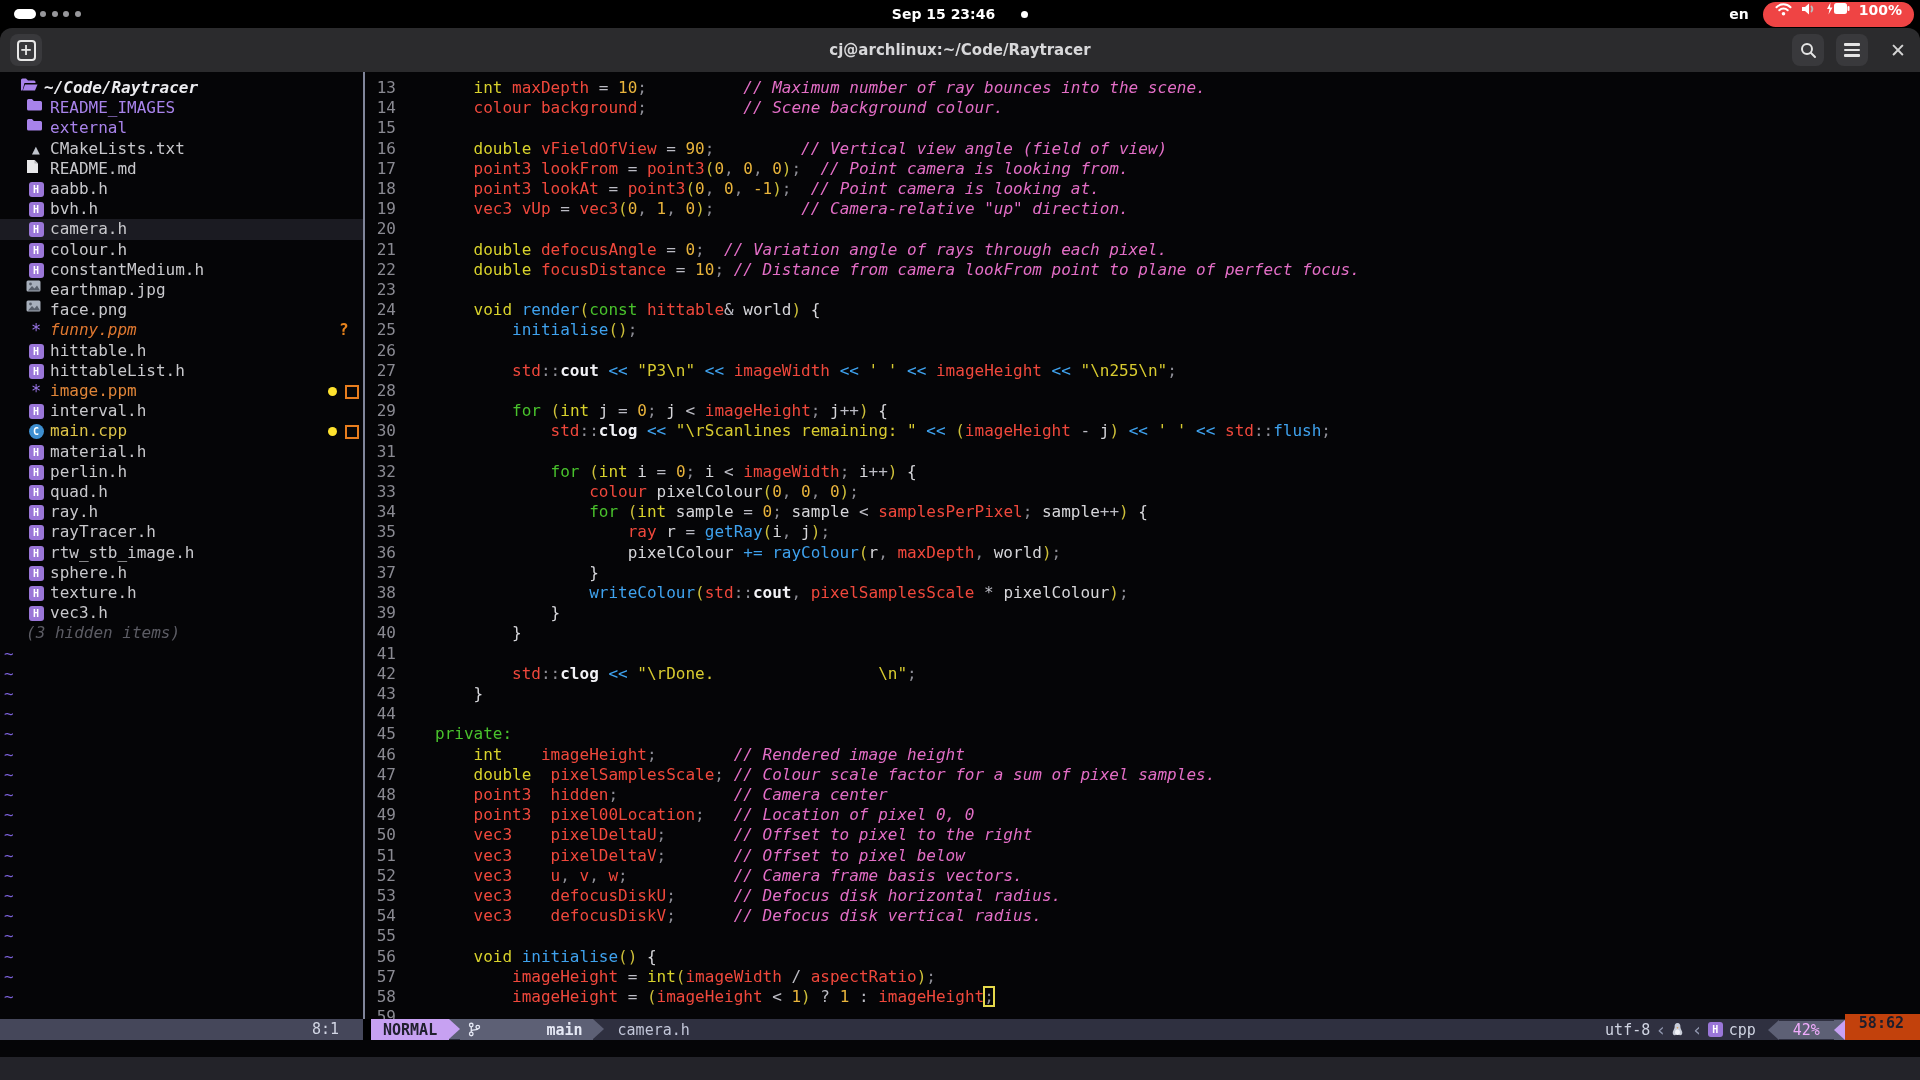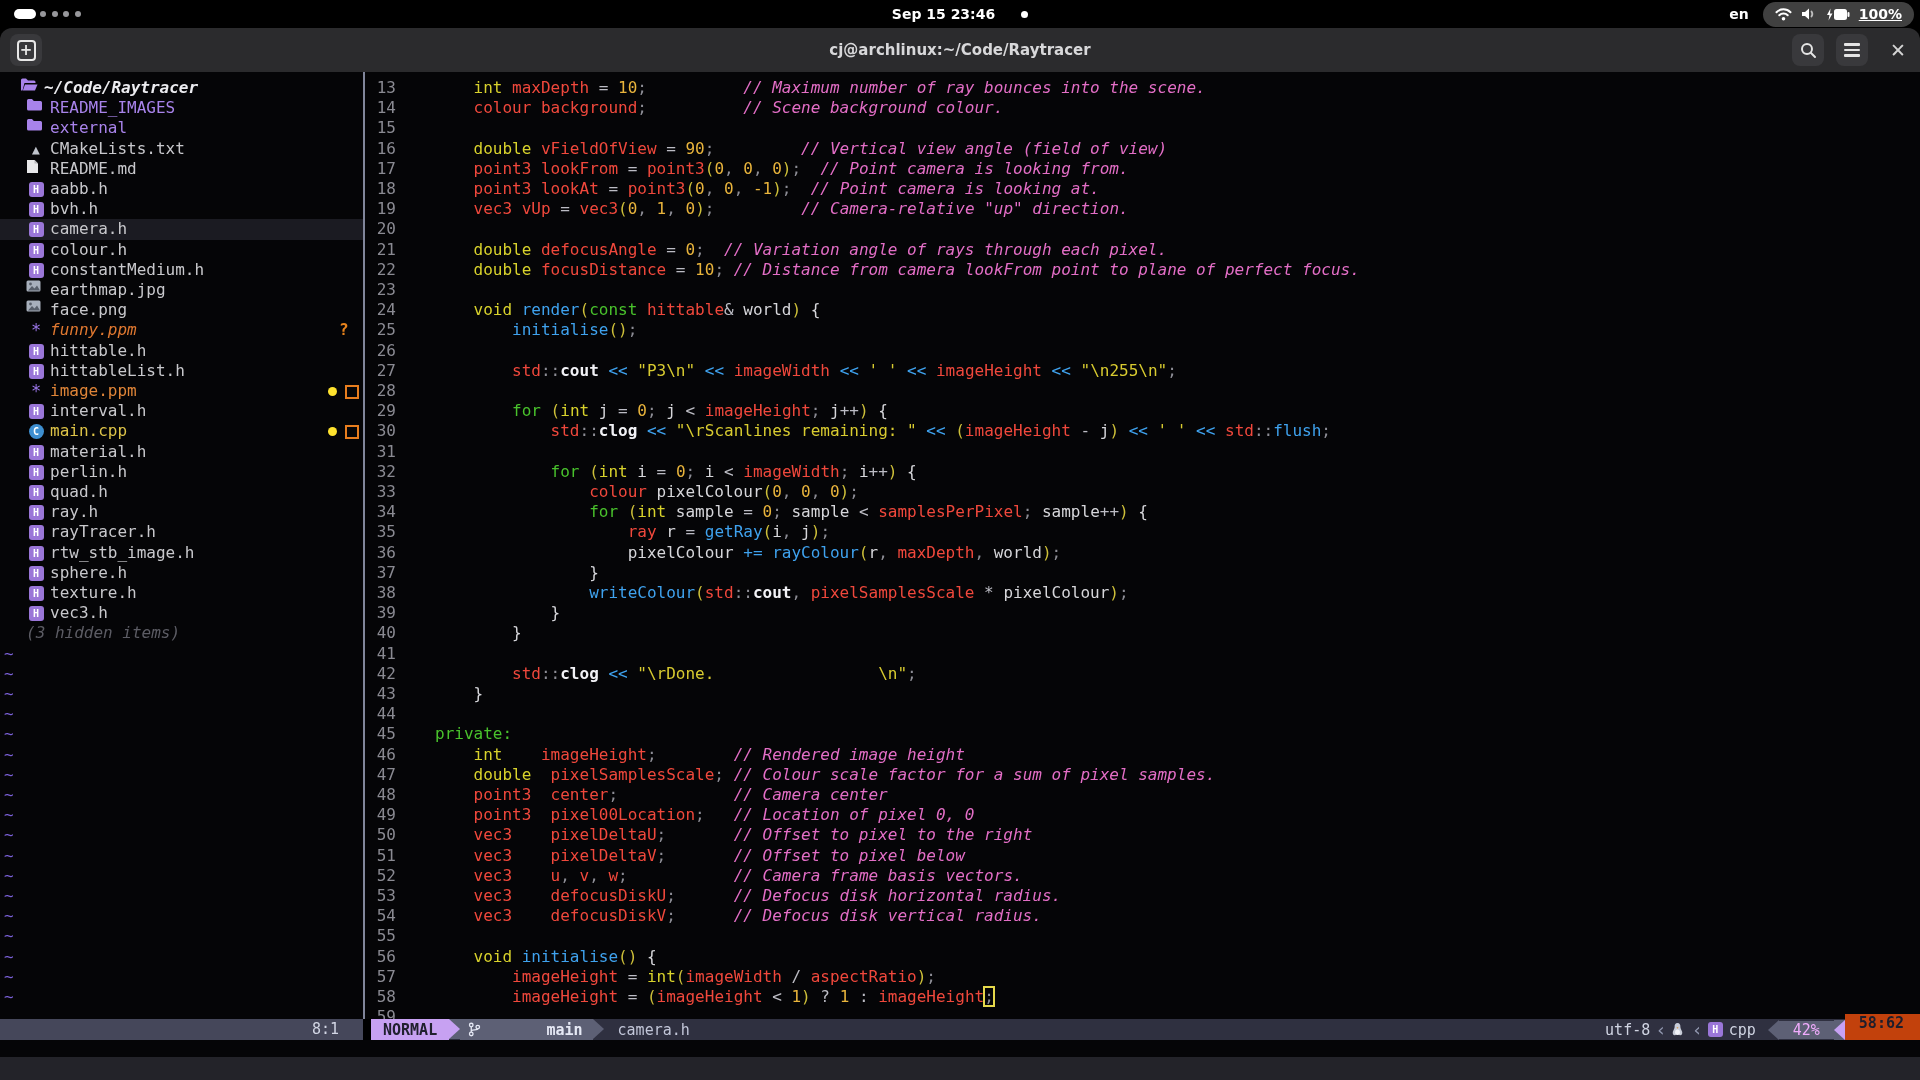--- a/index.html
+++ b/index.html
@@ -5,21 +5,21 @@
   html,body{margin:0;padding:0;background:#000;width:1920px;height:1080px;overflow:hidden;
     font-family:"DejaVu Sans Mono",monospace;}
   
   #topbar{position:absolute;left:0;top:0;width:1920px;height:28px;background:#000;color:#fff;
     font-family:"DejaVu Sans",sans-serif;font-weight:bold;font-size:14px;}
   #ws-pill{position:absolute;left:14px;top:9px;width:22px;height:10px;border-radius:6px;background:#fff;}
   .ws-dot{position:absolute;top:11px;width:6px;height:6px;border-radius:50%;background:#97979b;}
   #clock{position:absolute;left:0;right:0;top:0;height:28px;display:flex;align-items:center;justify-content:center;gap:26px;}
   #notif-dot{width:7px;height:7px;border-radius:50%;background:#fff;}
   #tb-right{position:absolute;right:6px;top:0;height:28px;display:flex;align-items:center;gap:14px;}
-  #sys-pill{display:flex;align-items:center;gap:9px;background:#404040;border-radius:13px;height:25px;padding:0 12px;text-decoration:underline;}
+  #sys-pill{display:flex;gap:9px;background:#ef4444;border-radius:13px;height:25px;padding:0 12px;}
   
   #titlebar{position:absolute;left:0;top:28px;width:1920px;height:44px;background:#2b2b2d;
     border-radius:12px 12px 0 0;font-family:"DejaVu Sans",sans-serif;}
   #win-title{position:absolute;left:0;right:0;top:0;height:44px;display:flex;align-items:center;justify-content:center;
     color:#d8d8da;font-weight:bold;font-size:15px;}
   .tb-btn{position:absolute;top:6px;width:32px;height:32px;border-radius:8px;background:#39393c;
     display:flex;align-items:center;justify-content:center;}
   #newtab-glyph{width:15px;height:17px;border:2px solid #e8e8e8;border-radius:4px;color:#e8e8e8;
     display:flex;align-items:center;justify-content:center;font-size:15px;font-weight:bold;line-height:1;}
   #menu-glyph{display:flex;flex-direction:column;gap:3px;}
@@ -249,21 +249,21 @@
       <div class="row crow" style="top: 511px;"><span class="num">38</span><span class="tk-w">                </span><span class="tk-b">writeColour</span><span class="tk-pa">(</span><span class="tk-r">std</span><span class="tk-p">::</span><span class="tk-m">cout</span><span class="tk-p">, </span><span class="tk-r">pixelSamplesScale</span><span class="tk-o"> * </span><span class="tk-w">pixelColour</span><span class="tk-pa">)</span><span class="tk-p">;</span></div>
       <div class="row crow" style="top: 531.2px;"><span class="num">39</span><span class="tk-w">            }</span></div>
       <div class="row crow" style="top: 551.4px;"><span class="num">40</span><span class="tk-w">        }</span></div>
       <div class="row crow" style="top: 571.6px;"><span class="num">41</span></div>
       <div class="row crow" style="top: 591.8px;"><span class="num">42</span><span class="tk-w">        </span><span class="tk-r">std</span><span class="tk-p">::</span><span class="tk-m">clog</span><span class="tk-w"> </span><span class="tk-b">&lt;&lt;</span><span class="tk-w"> </span><span class="tk-s">"\rDone.                 \n"</span><span class="tk-p">;</span></div>
       <div class="row crow" style="top: 612px;"><span class="num">43</span><span class="tk-w">    }</span></div>
       <div class="row crow" style="top: 632.2px;"><span class="num">44</span></div>
       <div class="row crow" style="top: 652.4px;"><span class="num">45</span><span class="tk-g">private:</span></div>
       <div class="row crow" style="top: 672.6px;"><span class="num">46</span><span class="tk-w">    </span><span class="tk-y">int</span><span class="tk-w">    </span><span class="tk-r">imageHeight</span><span class="tk-p">;</span><span class="tk-w">        </span><span class="tk-c">// Rendered image height</span></div>
       <div class="row crow" style="top: 692.8px;"><span class="num">47</span><span class="tk-w">    </span><span class="tk-y">double</span><span class="tk-w">  </span><span class="tk-r">pixelSamplesScale</span><span class="tk-p">;</span><span class="tk-w"> </span><span class="tk-c">// Colour scale factor for a sum of pixel samples.</span></div>
-      <div class="row crow" style="top: 713px;"><span class="num">48</span><span class="tk-w">    </span><span class="tk-r">point3</span><span class="tk-w">  </span><span class="tk-r">center</span><span class="tk-p">;</span><span class="tk-w">            </span><span class="tk-c">// Camera center</span></div>
+      <div class="row crow" style="top: 713px;"><span class="num">48</span><span class="tk-w">    </span><span class="tk-r">point3</span><span class="tk-w">  </span><span class="tk-r">hidden</span><span class="tk-p">;</span><span class="tk-w">            </span><span class="tk-c">// Camera center</span></div>
       <div class="row crow" style="top: 733.2px;"><span class="num">49</span><span class="tk-w">    </span><span class="tk-r">point3</span><span class="tk-w">  </span><span class="tk-r">pixel00Location</span><span class="tk-p">;</span><span class="tk-w">   </span><span class="tk-c">// Location of pixel 0, 0</span></div>
       <div class="row crow" style="top: 753.4px;"><span class="num">50</span><span class="tk-w">    </span><span class="tk-r">vec3</span><span class="tk-w">    </span><span class="tk-r">pixelDeltaU</span><span class="tk-p">;</span><span class="tk-w">       </span><span class="tk-c">// Offset to pixel to the right</span></div>
       <div class="row crow" style="top: 773.6px;"><span class="num">51</span><span class="tk-w">    </span><span class="tk-r">vec3</span><span class="tk-w">    </span><span class="tk-r">pixelDeltaV</span><span class="tk-p">;</span><span class="tk-w">       </span><span class="tk-c">// Offset to pixel below</span></div>
       <div class="row crow" style="top: 793.8px;"><span class="num">52</span><span class="tk-w">    </span><span class="tk-r">vec3</span><span class="tk-w">    </span><span class="tk-r">u</span><span class="tk-p">, </span><span class="tk-r">v</span><span class="tk-p">, </span><span class="tk-r">w</span><span class="tk-p">;</span><span class="tk-w">           </span><span class="tk-c">// Camera frame basis vectors.</span></div>
       <div class="row crow" style="top: 814px;"><span class="num">53</span><span class="tk-w">    </span><span class="tk-r">vec3</span><span class="tk-w">    </span><span class="tk-r">defocusDiskU</span><span class="tk-p">;</span><span class="tk-w">      </span><span class="tk-c">// Defocus disk horizontal radius.</span></div>
       <div class="row crow" style="top: 834.2px;"><span class="num">54</span><span class="tk-w">    </span><span class="tk-r">vec3</span><span class="tk-w">    </span><span class="tk-r">defocusDiskV</span><span class="tk-p">;</span><span class="tk-w">      </span><span class="tk-c">// Defocus disk vertical radius.</span></div>
       <div class="row crow" style="top: 854.4px;"><span class="num">55</span></div>
       <div class="row crow" style="top: 874.6px;"><span class="num">56</span><span class="tk-w">    </span><span class="tk-y">void</span><span class="tk-w"> </span><span class="tk-b">initialise</span><span class="tk-pa">()</span><span class="tk-w"> {</span></div>
       <div class="row crow" style="top: 894.8px;"><span class="num">57</span><span class="tk-w">        </span><span class="tk-r">imageHeight</span><span class="tk-o"> = </span><span class="tk-y">int</span><span class="tk-pa">(</span><span class="tk-r">imageWidth</span><span class="tk-o"> / </span><span class="tk-r">aspectRatio</span><span class="tk-pa">)</span><span class="tk-p">;</span></div>
       <div class="row crow" style="top: 915px;"><span class="num">58</span><span class="tk-w">        </span><span class="tk-r">imageHeight</span><span class="tk-o"> = </span><span class="tk-pa">(</span><span class="tk-r">imageHeight</span><span class="tk-o"> &lt; </span><span class="tk-n">1</span><span class="tk-pa">)</span><span class="tk-o"> ? </span><span class="tk-n">1</span><span class="tk-o"> : </span><span class="tk-r">imageHeight</span><span class="tk-p cur">;</span></div>

